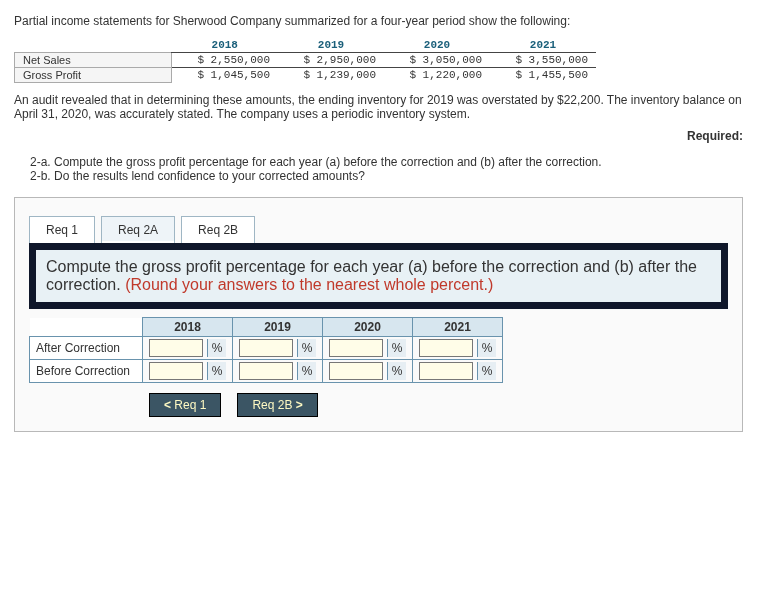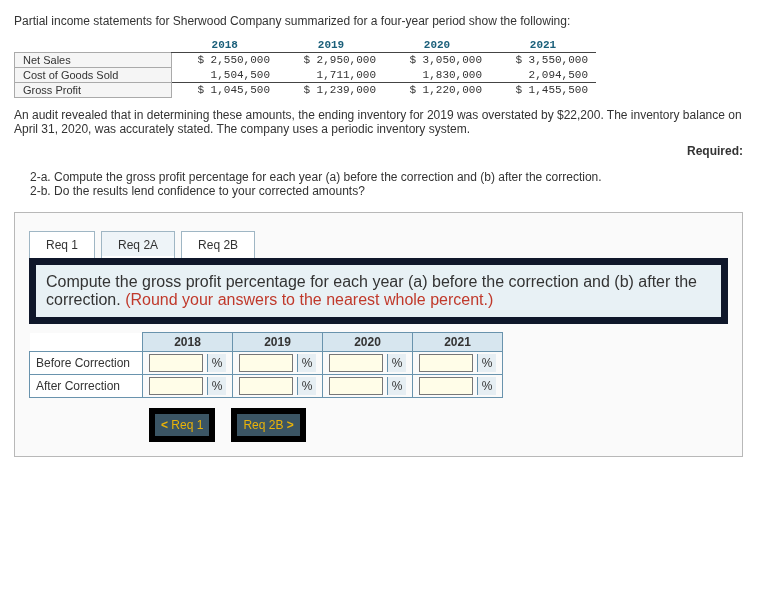--- a/index.html
+++ b/index.html
@@ -95,24 +95,24 @@
     background:#e6eef3;
     border-left:1px solid #6993ad;
     width:18px; text-align:center;
     line-height:18px; height:18px;
     margin-left:4px;
   }
 
   .navbtns { display:flex; gap:16px; margin-top:10px; margin-left:120px;}
   .navbtn {
     background:#3b5564;
-    color:#eab308;
-    padding:4px 6px;
+    color:#fef9c3;
+    padding:4px 14px;
     font-size:12px;
-    border:6px solid #000000;
+    border:1px solid #000000;
     cursor:pointer;
   }
   .navbtn .arrow { font-weight:bold; }
 </style>
 </head>
 <body>
 
 <p class="intro">Partial income statements for Sherwood Company summarized for a four-year period show the following:</p>
 
 <table class="fin">
@@ -124,27 +124,20 @@
     <th>2020</th>
     <th>2021</th>
   </tr>
   <tr>
     <td class="label">Net Sales</td>
     <td>$ 2,550,000</td>
     <td>$ 2,950,000</td>
     <td>$ 3,050,000</td>
     <td>$ 3,550,000</td>
   </tr>
-  <tr>
-    <td class="label">Cost of Goods Sold</td>
-    <td>1,504,500</td>
-    <td>1,711,000</td>
-    <td>1,830,000</td>
-    <td>2,094,500</td>
-  </tr>
   <tr class="gp">
     <td class="label">Gross Profit</td>
     <td>$ 1,045,500</td>
     <td>$ 1,239,000</td>
     <td>$ 1,220,000</td>
     <td>$ 1,455,500</td>
   </tr>
 </tbody>
   </table>
 
@@ -172,21 +165,21 @@
   <table class="answer">
     <tbody>
         <tr>
       <th style="background:#fff;border-top:none;border-left:none;"></th>
       <th colspan="1">2018</th>
       <th colspan="1">2019</th>
       <th colspan="1">2020</th>
       <th colspan="1">2021</th>
     </tr>
     <tr>
-      <td class="rowlbl">Before Correction</td>
+      <td class="rowlbl">After Correction</td>
       <td>
             <div class="cellwrap">
               <input style="">
               <span class="unit">%</span>
             </div>
           </td>
       <td>
             <div class="cellwrap">
               <input style="">
               <span class="unit">%</span>
@@ -199,21 +192,21 @@
             </div>
           </td>
       <td>
             <div class="cellwrap">
               <input style="">
               <span class="unit">%</span>
             </div>
           </td>
     </tr>
     <tr>
-      <td class="rowlbl">After Correction</td>
+      <td class="rowlbl">Before Correction</td>
       <td>
             <div class="cellwrap">
               <input style="">
               <span class="unit">%</span>
             </div>
           </td>
       <td>
             <div class="cellwrap">
               <input style="">
               <span class="unit">%</span>

